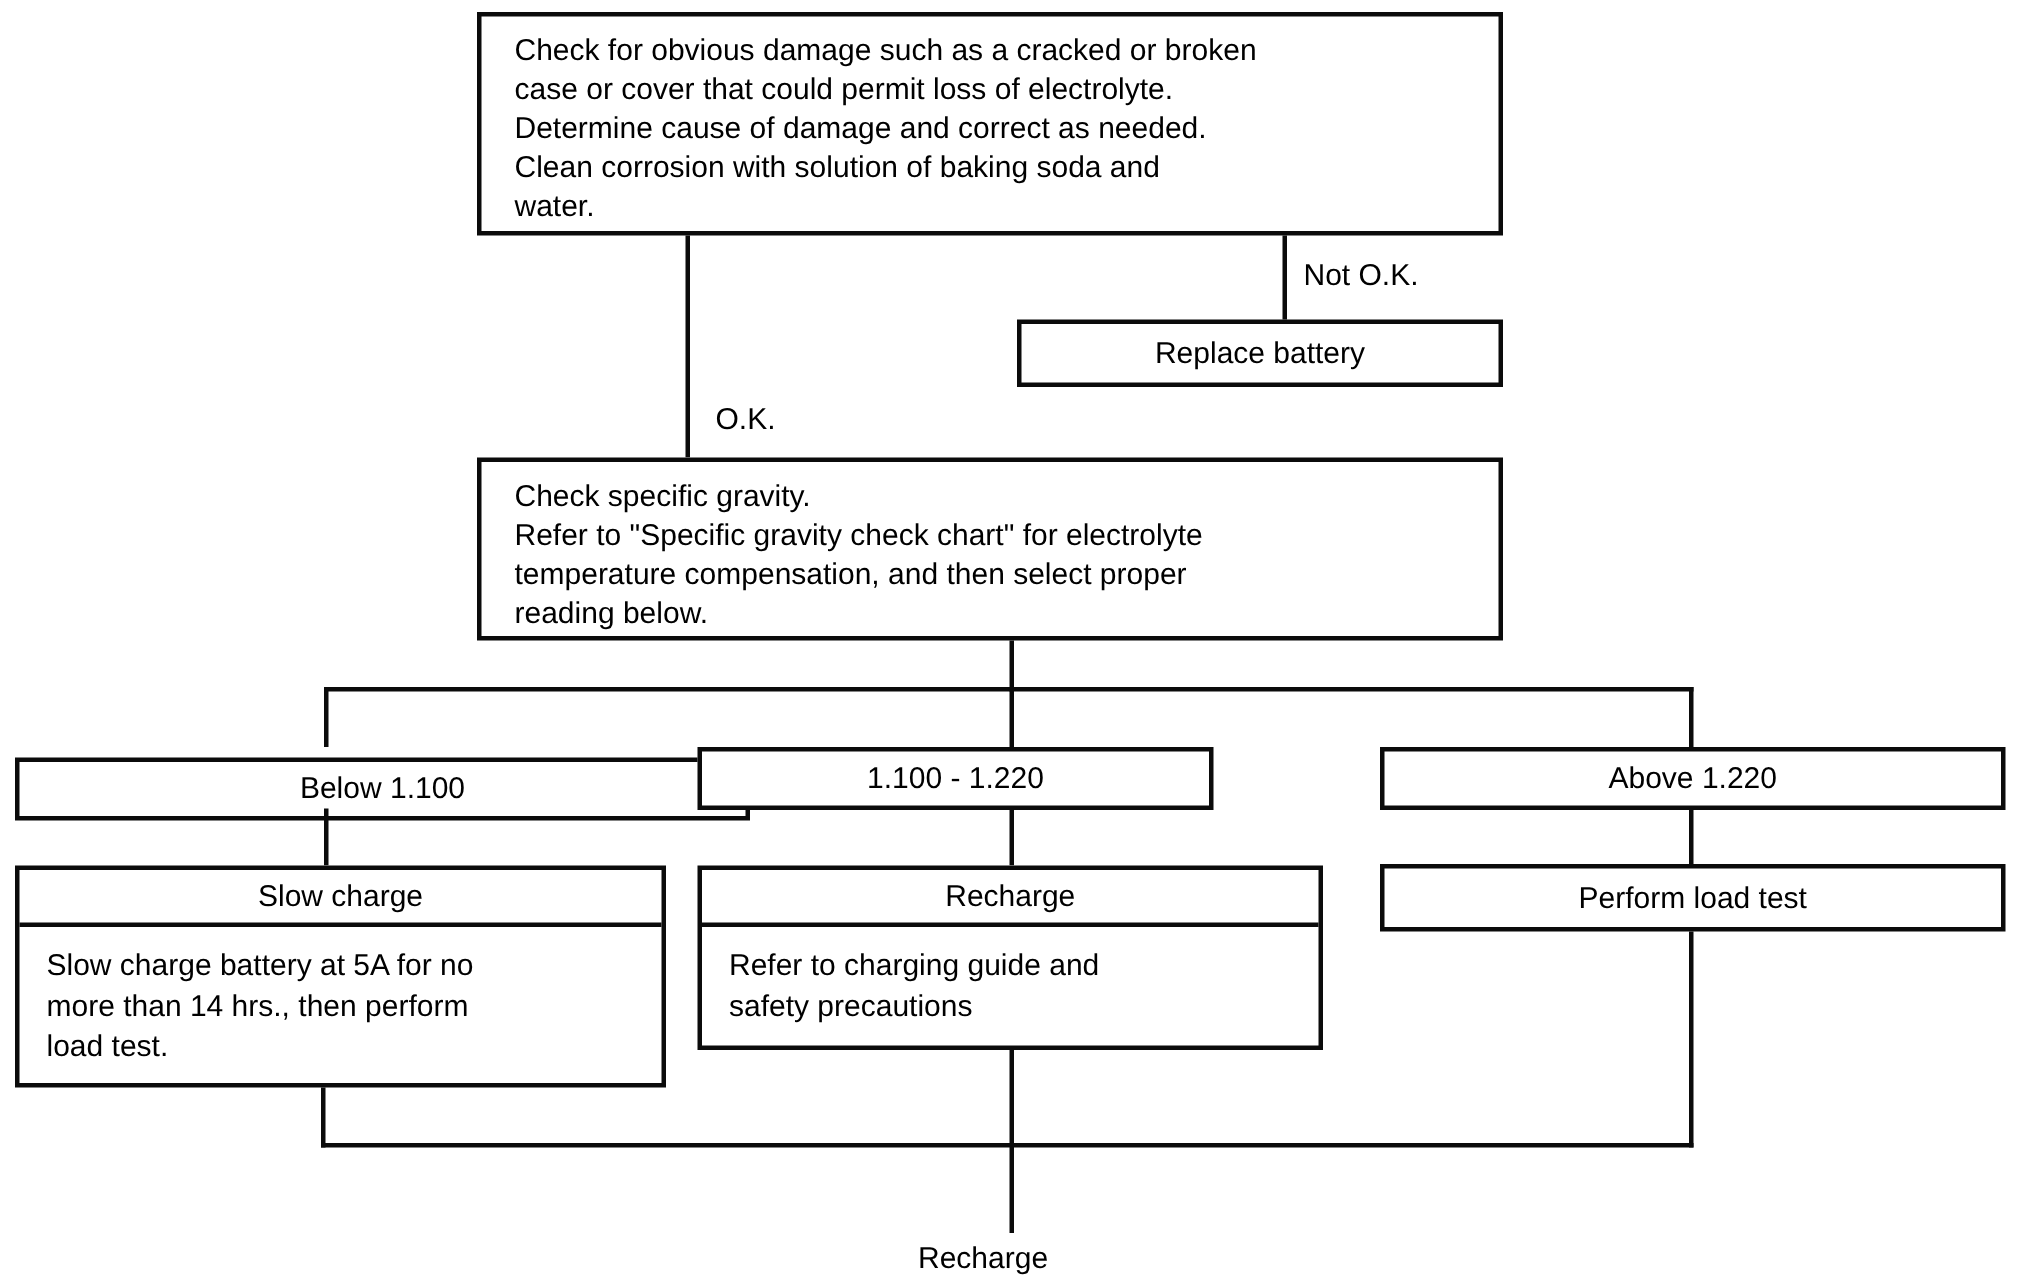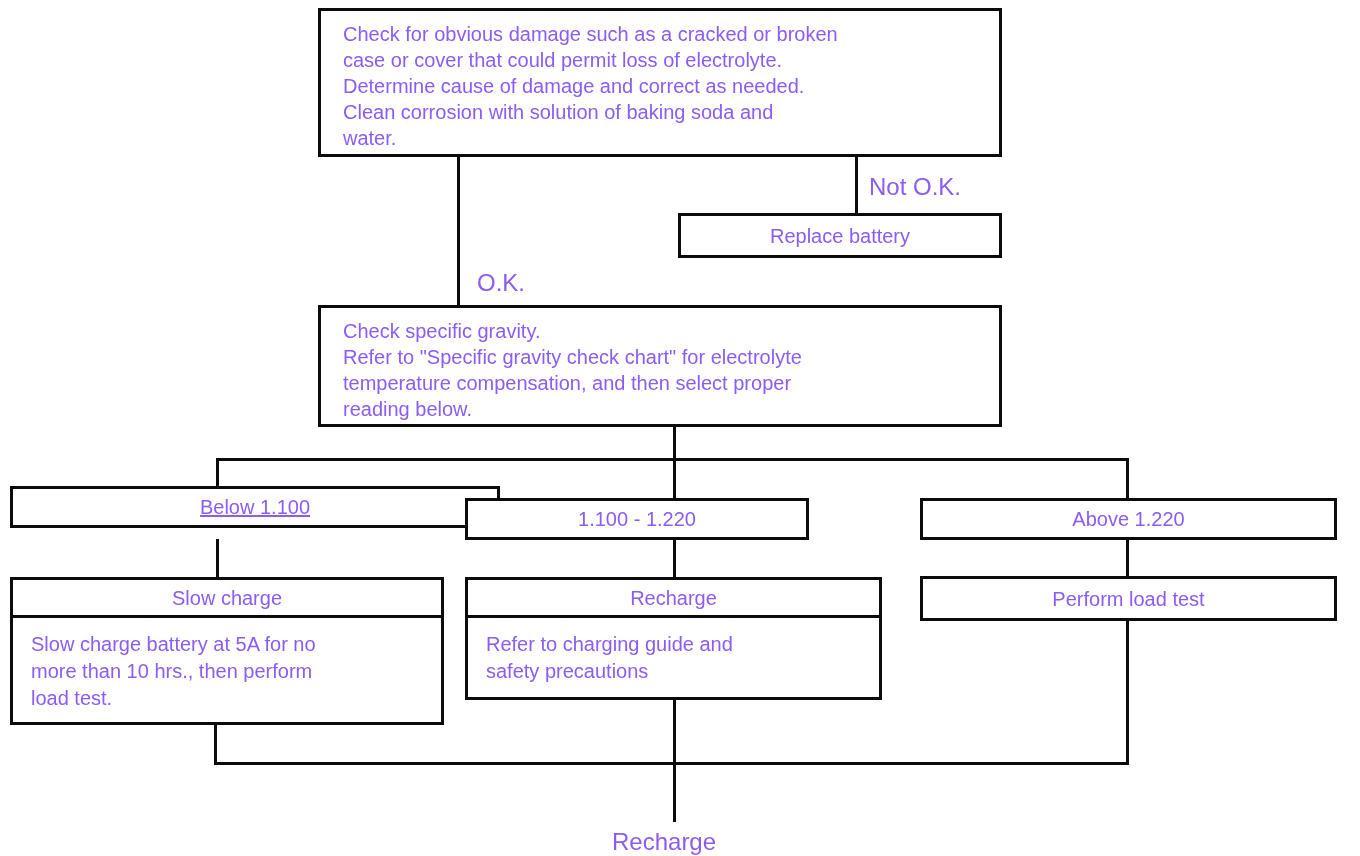--- a/index.html
+++ b/index.html
@@ -1,21 +1,21 @@
 <!DOCTYPE html>
 <html><head>
 <meta charset="utf-8">
 <style>
   html,body{margin:0;padding:0;background:#ffffff;}
   .canvas{
     position:relative;
     width:1360px;height:856px;
     background:#ffffff;
     font-family:"Liberation Sans", sans-serif;
-    color:#8b5cf6;
+    color:#000000;
     overflow:hidden;
   }
   .box{
     position:absolute;
     box-sizing:border-box;
     background:#ffffff;
     border:3px solid #0b0b0b;
     font-size:20px;
     line-height:26px;
   }
@@ -29,21 +29,21 @@
     border-bottom:3px solid #0b0b0b;
     text-align:center;
     display:flex;align-items:center;justify-content:center;
     box-sizing:border-box;
   }
   .compound .bdy{padding:13px 14px 0 18px;line-height:27px;}
   .vline{position:absolute;width:3px;background:#0b0b0b;}
   .hline{position:absolute;height:3px;background:#0b0b0b;}
   .flow-label{
     position:absolute;
-    font-size:24px;
+    font-size:20px;
     white-space:nowrap;
   }
 </style>
 </head>
 <body>
 
 <div class="canvas">
 
   <div class="box" style="left:318px;top:8px;width:684px;height:149px;">
     <div class="para">
@@ -74,41 +74,41 @@
     </div>
   </div>
 
   <div class="vline" style="left:673px;top:427px;height:34px;"></div>
 
   <div class="hline" style="left:216px;top:458px;width:913px;"></div>
   <div class="vline" style="left:216px;top:458px;height:40px;"></div>
   <div class="vline" style="left:673px;top:458px;height:41px;"></div>
   <div class="vline" style="left:1126px;top:458px;height:41px;"></div>
 
-  <div class="box center-label" style="left:10px;top:486px;width:490px;height:42px;text-decoration:underline;">
+  <div class="box center-label" style="left:10px;top:505px;width:490px;height:42px;">
     <span>Below 1.100</span>
   </div>
   <div class="box center-label" style="left:465px;top:498px;width:344px;height:42px;">
     <span>1.100 - 1.220</span>
   </div>
   <div class="box center-label" style="left:920px;top:498px;width:417px;height:42px;">
     <span>Above 1.220</span>
   </div>
 
   <div class="vline" style="left:216px;top:539px;height:38px;"></div>
   <div class="vline" style="left:673px;top:540px;height:37px;"></div>
   <div class="vline" style="left:1126px;top:540px;height:36px;"></div>
 
   <div class="box compound" style="left:10px;top:577px;width:434px;height:148px;">
     <div class="hdr" style="height:38px;">
       <span>Slow charge</span>
     </div>
     <div class="bdy">
       <div class="ln">Slow charge battery at 5A for no</div>
-      <div class="ln">more than 10 hrs., then perform</div>
+      <div class="ln">more than 14 hrs., then perform</div>
       <div class="ln">load test.</div>
     </div>
   </div>
 
   <div class="box compound" style="left:465px;top:577px;width:417px;height:123px;">
     <div class="hdr" style="height:38px;">
       <span>Recharge</span>
     </div>
     <div class="bdy">
       <div class="ln">Refer to charging guide and</div>

